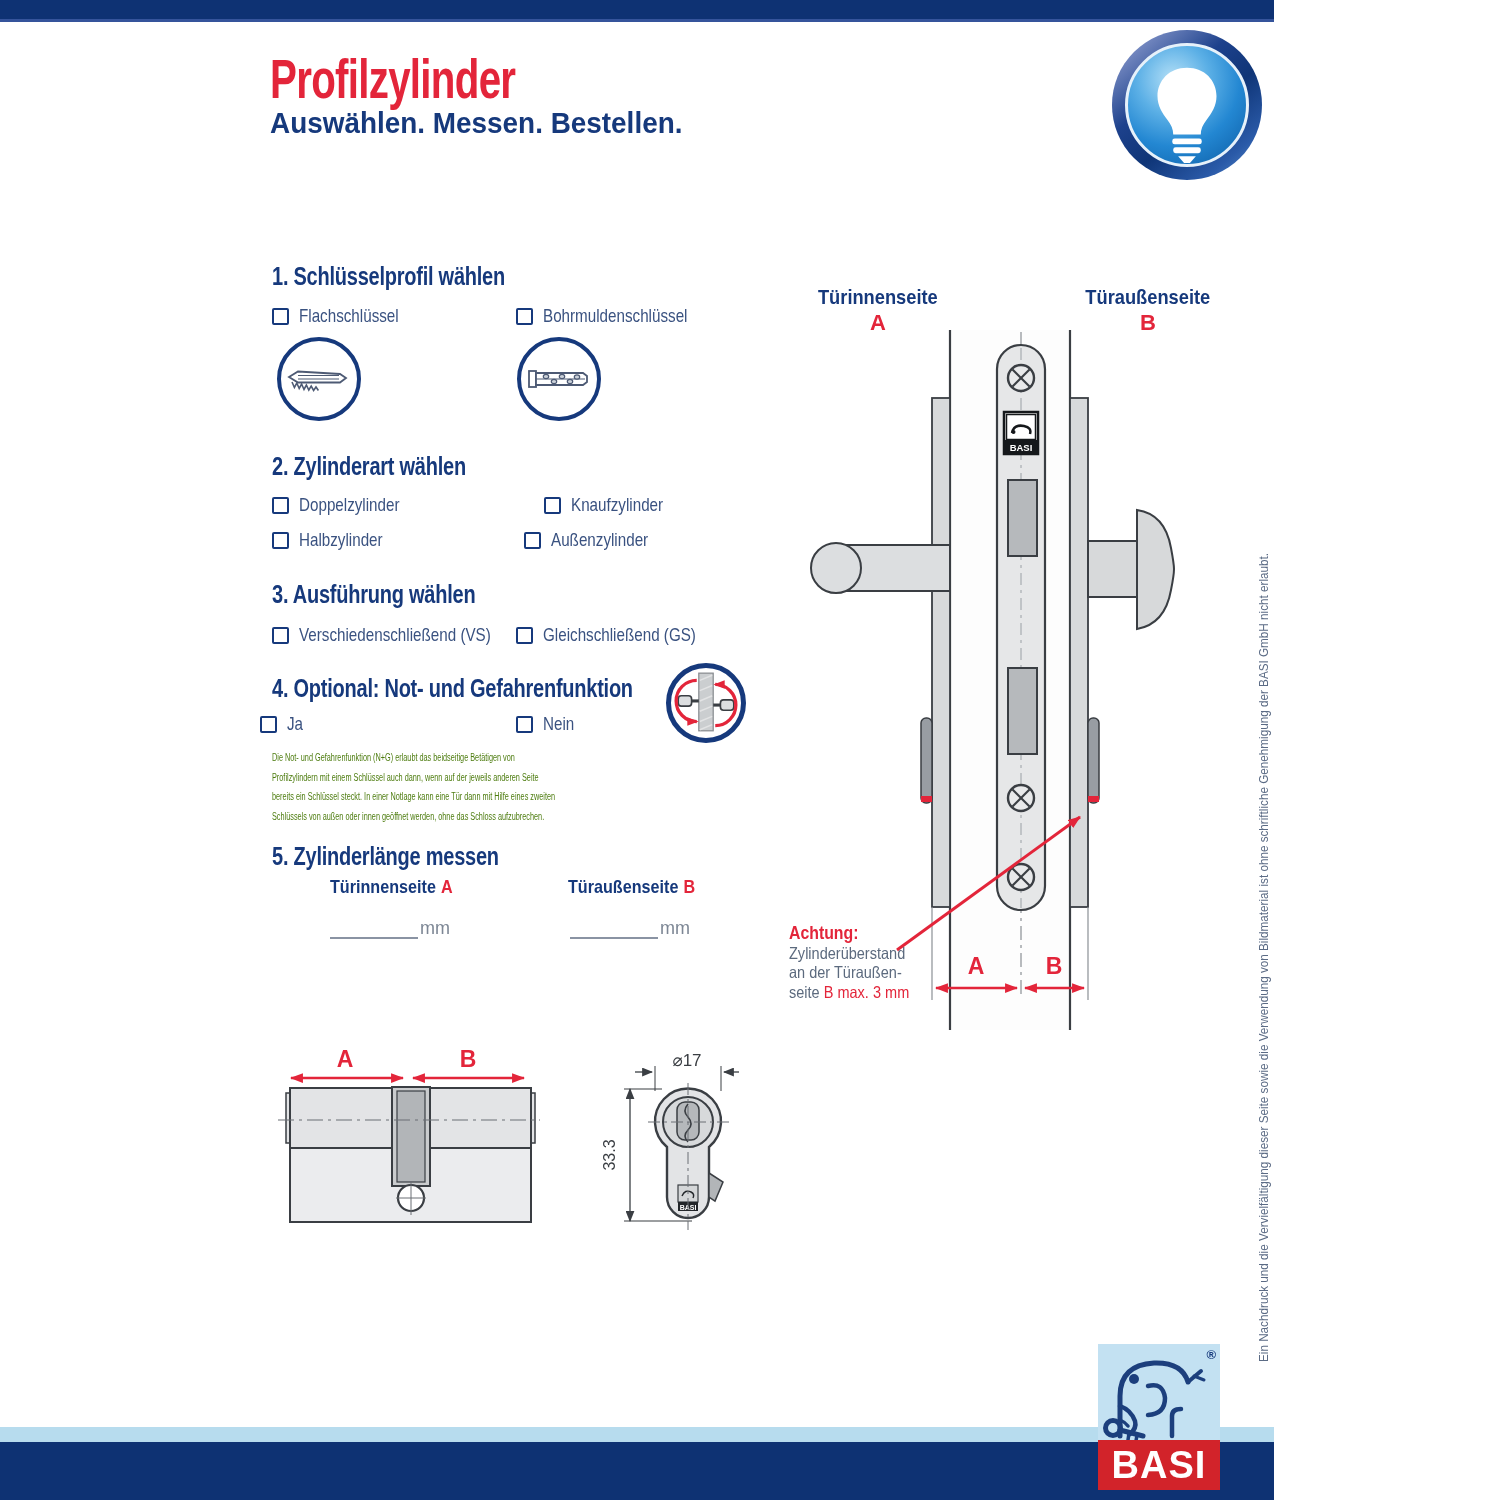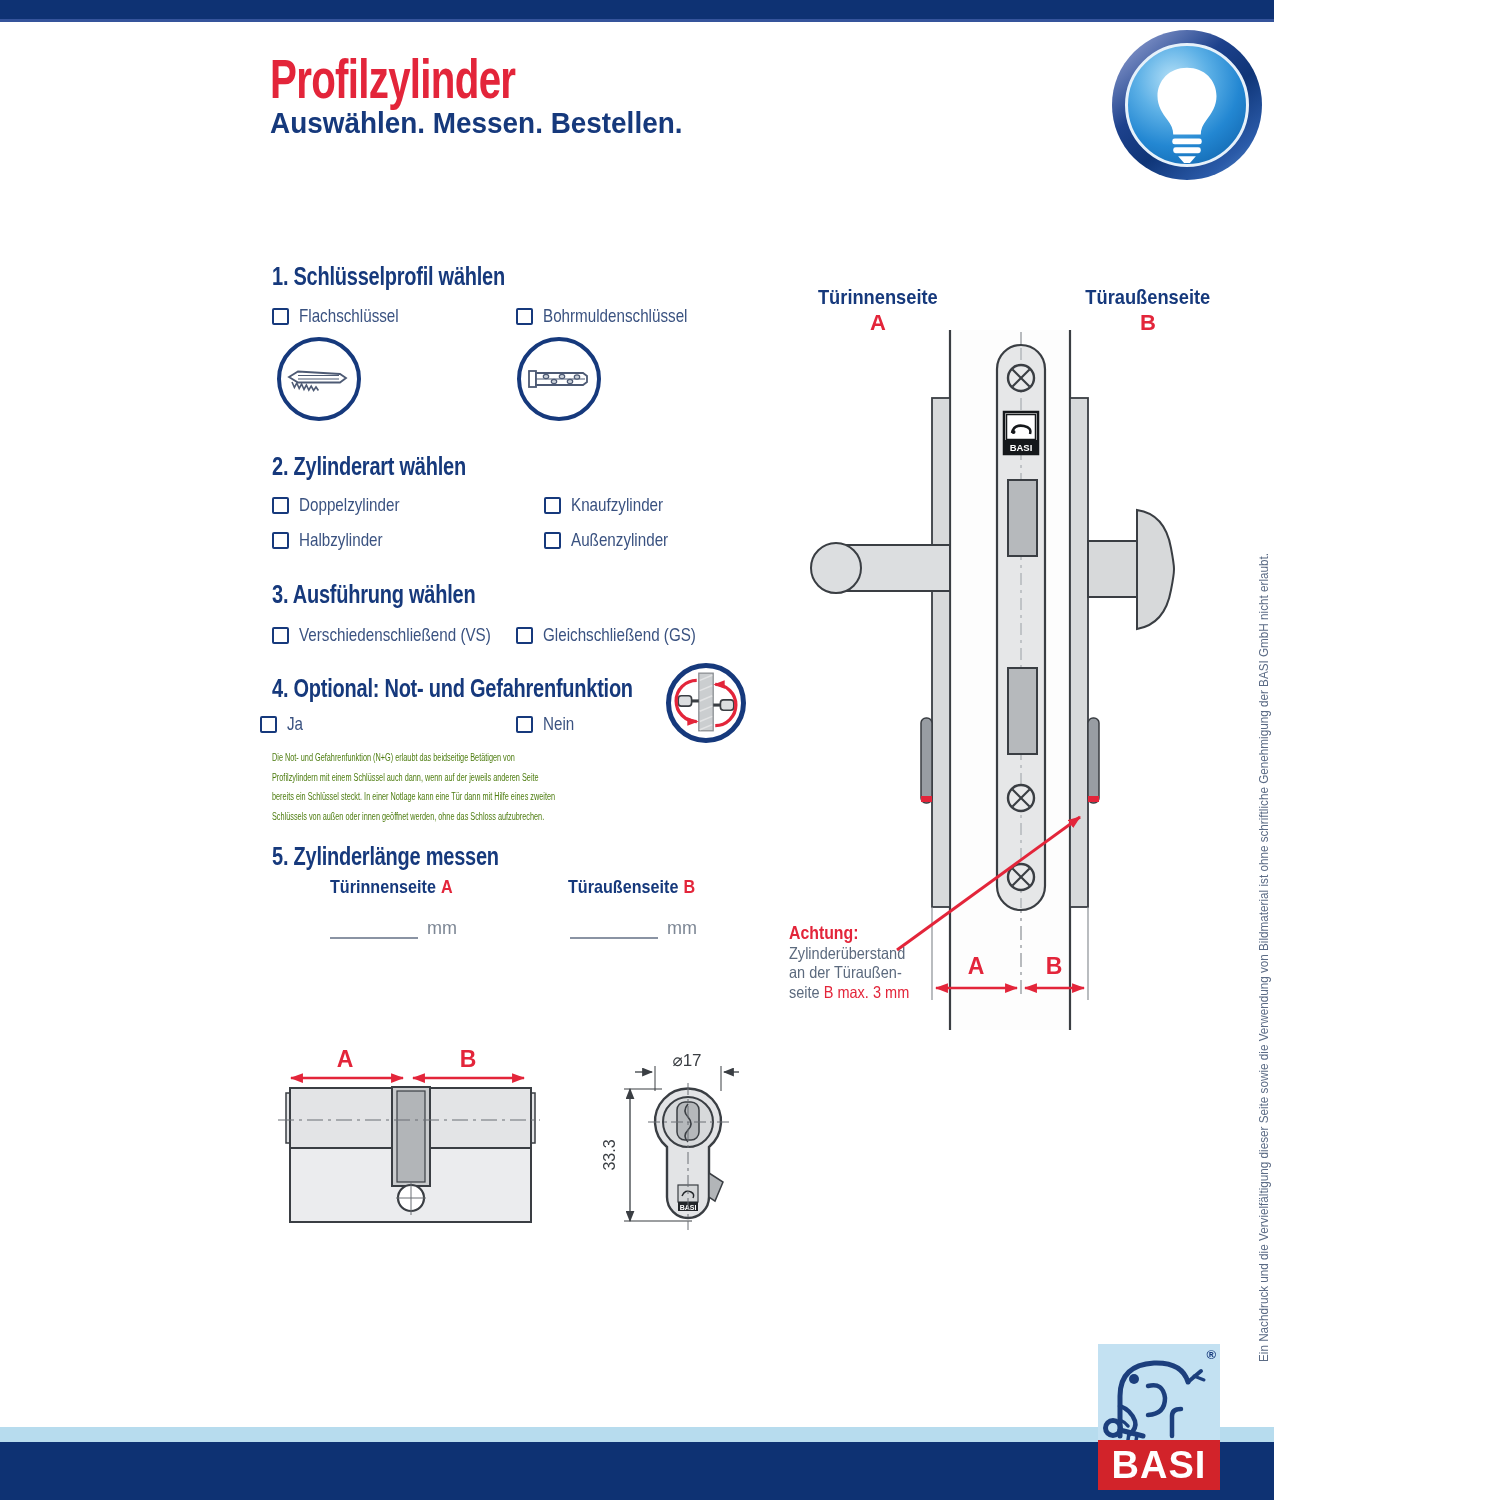--- a/index.html
+++ b/index.html
@@ -30,21 +30,21 @@
       border:5px solid #16397c;background:#fff;box-sizing:border-box;}
 
   .para{position:absolute;left:272px;top:748px;font-size:10px;line-height:19.5px;color:#4d7c0f;}
   .para-line{white-space:nowrap;transform:scaleX(0.73);transform-origin:left top;}
 
   .m-label{position:absolute;font-size:19px;font-weight:bold;color:#16397c;white-space:nowrap;
       transform:scaleX(0.85);transform-origin:left top;}
   .m-label .red-letter{color:#e3253a;margin-left:6px;}
   .mm-row{position:absolute;display:flex;align-items:flex-end;}
   .blank{display:inline-block;width:88px;height:18px;border-bottom:2px solid #8a93a3;}
-  .mm{display:inline-block;margin-left:9px;font-size:18px;color:#7d8795;}
+  .mm{display:inline-block;margin-left:2px;font-size:18px;color:#7d8795;}
 
   .diag-label{position:absolute;width:170px;text-align:center;font-size:21px;font-weight:bold;color:#16397c;}
   .diag-label>span{display:inline-block;white-space:nowrap;transform:scaleX(0.87);}
   .diag-letter{position:absolute;width:170px;text-align:center;font-size:22px;font-weight:bold;color:#e3253a;}
 
   .warning{position:absolute;left:789px;top:924px;font-size:16.5px;line-height:19.5px;color:#5c6a7e;
       transform:scaleX(0.88);transform-origin:left top;white-space:nowrap;}
   .warning .w-title{color:#e3253a;font-weight:bold;font-size:18px;}
   .warning .red{color:#e3253a;}
 
@@ -133,21 +133,21 @@
     <span class="opt-label">Doppelzylinder</span>
   </div>
   <div class="opt" style="left:544px;top:494px">
     <span class="cb"></span>
     <span class="opt-label">Knaufzylinder</span>
   </div>
   <div class="opt" style="left:272px;top:529px">
     <span class="cb"></span>
     <span class="opt-label">Halbzylinder</span>
   </div>
-  <div class="opt" style="left:544px;top:529px">
+  <div class="opt" style="left:524px;top:529px">
     <span class="cb"></span>
     <span class="opt-label">Außenzylinder</span>
   </div>
 
   <h2 class="step-h" style="top:580px">3. Ausführung wählen</h2>
   <div class="opt" style="left:272px;top:624px">
     <span class="cb"></span>
     <span class="opt-label">Verschiedenschließend (VS)</span>
   </div>
   <div class="opt" style="left:516px;top:624px">

